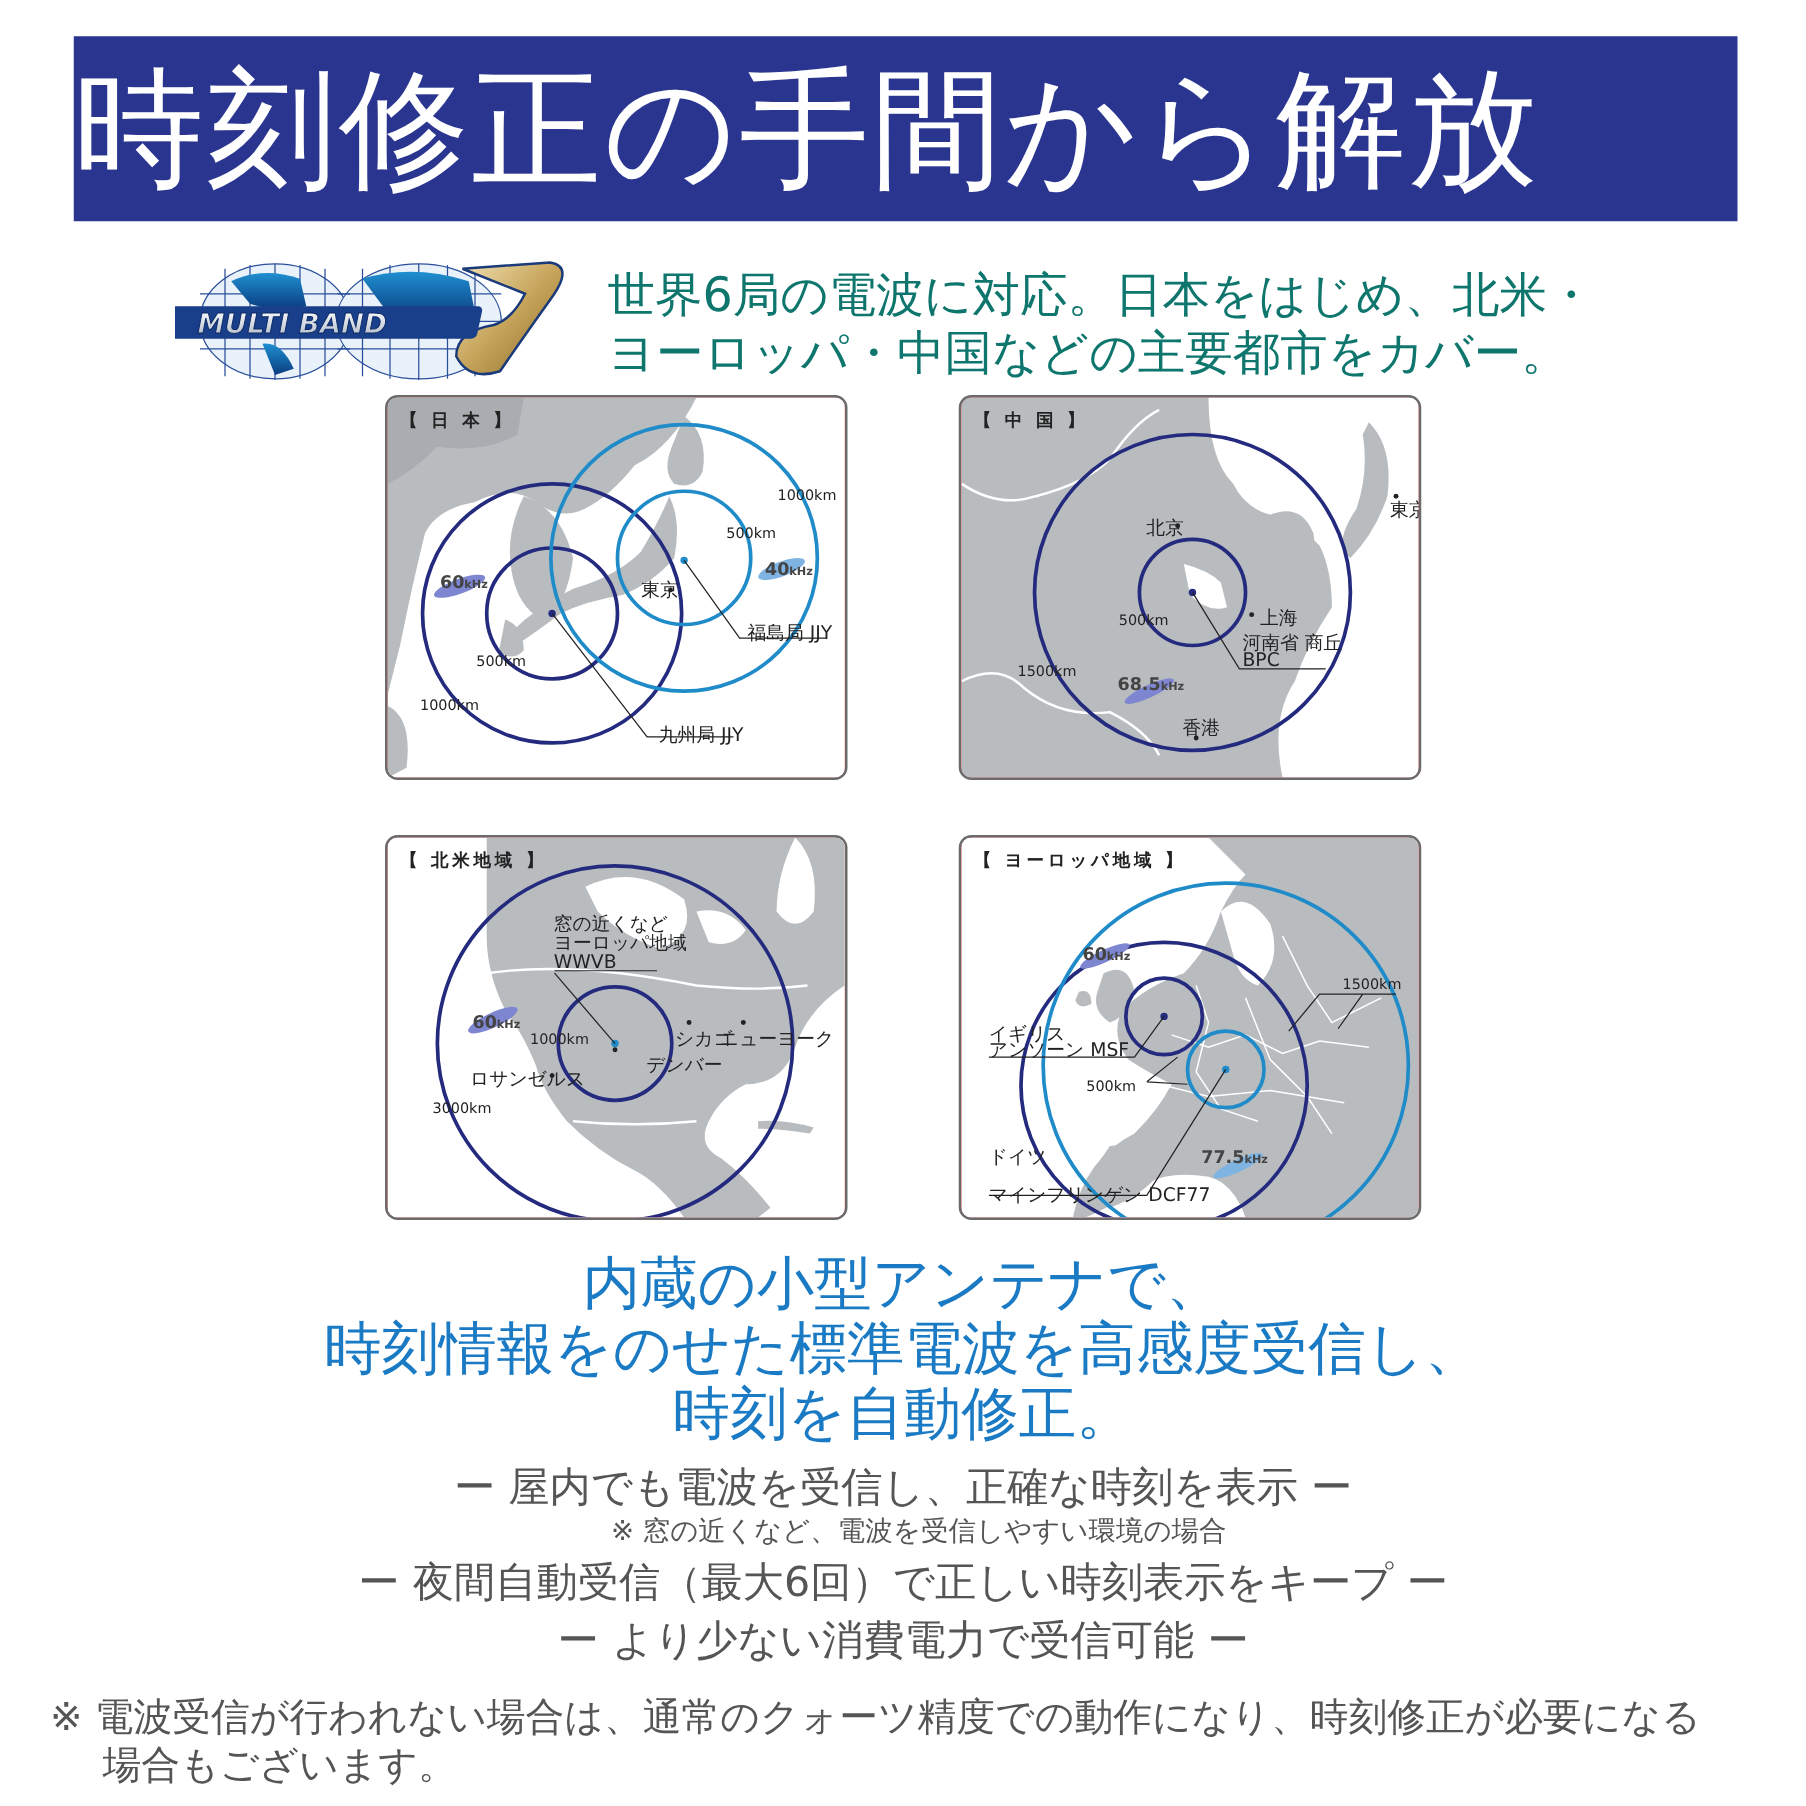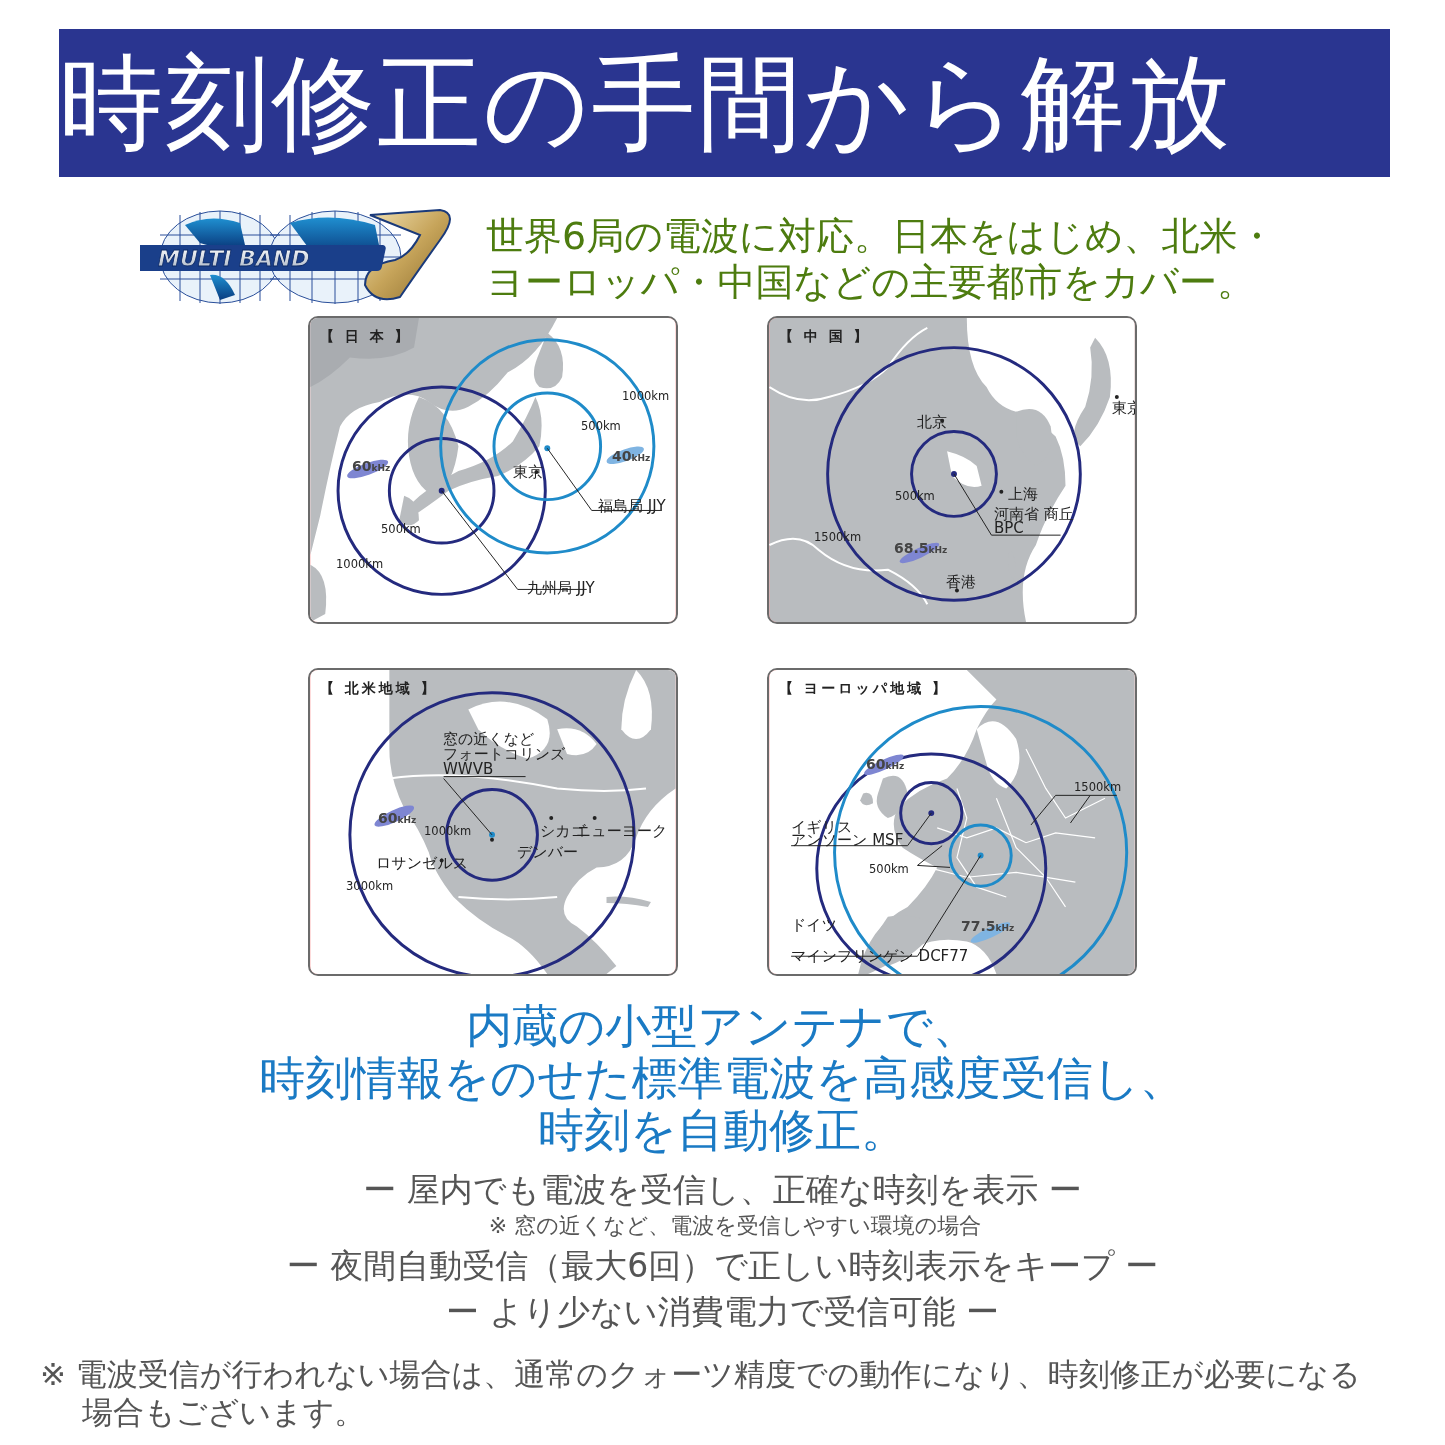--- a/index.html
+++ b/index.html
@@ -14,21 +14,21 @@
   .banner-title {
     color: #ffffff; font-size: 104px; font-weight: normal; letter-spacing: 2px;
     line-height: 1; white-space: nowrap;
     font-family: "DejaVu Sans", sans-serif;
   }
 
   .intro { position: absolute; left: 140px; top: 205px; width: 1200px; height: 105px; }
   .logo { position: absolute; left: 0; top: 0; width: 340px; height: 105px; }
   .intro-text {
     position: absolute; left: 346px; top: 8px; font-size: 38px; line-height: 46px;
-    color: #4d7c0f; white-space: nowrap;
+    color: #0f766e; white-space: nowrap;
   }
 
   .map-card {
     position: absolute; width: 370px; height: 308px;
     border: 2px solid #6b6b6b; border-radius: 10px; overflow: hidden;
     background: #fca5a5;
   }
   .map-card svg { position: absolute; left: 0; top: 0; width: 100%; height: 100%; }
   .map-title {
     position: absolute; left: 10px; top: 10px; font-size: 14px; font-weight: bold;
@@ -180,21 +180,21 @@
     <circle cx="184" cy="172" r="2" fill="#222"></circle>
     <circle cx="244" cy="150" r="2" fill="#222"></circle>
     <circle cx="288" cy="150" r="2" fill="#222"></circle>
     <circle cx="133" cy="193" r="2" fill="#222"></circle>
     <path d="M135 110 L184 167" fill="none" stroke="#222" stroke-width="1"></path>
     <path d="M135 108 H218" fill="none" stroke="#222" stroke-width="1"></path>
     <ellipse cx="85" cy="148" rx="22" ry="6" fill="#7e86d2" transform="rotate(-25 85 148)"></ellipse>
   </svg>
   <div class="map-title">【 北米地域 】</div>
   <div class="lbl" style="left:133px; top:63px;">窓の近くなど</div>
-  <div class="lbl" style="left:133px; top:78px;">フォートコリンズ</div>
+  <div class="lbl" style="left:133px; top:78px;">ヨーロッパ地域</div>
   <div class="lbl" style="left:133px; top:93px;">WWVB</div>
   <div class="lbl lbl-km" style="left:114px; top:155px;">1000km</div>
   <div class="lbl" style="left:163px; top:176px;margin-left:44px;">デンバー</div>
   <div class="lbl" style="left:230px; top:155px;">シカゴ</div>
   <div class="lbl" style="left:266px; top:155px;">ニューヨーク</div>
   <div class="lbl" style="left:66px; top:187px;">ロサンゼルス</div>
   <div class="lbl lbl-km" style="left:36px; top:210px;">3000km</div>
   <div class="freq" style="left:68px; top:140px;"><span>60</span><small>kHz</small></div>
 </div>
 

